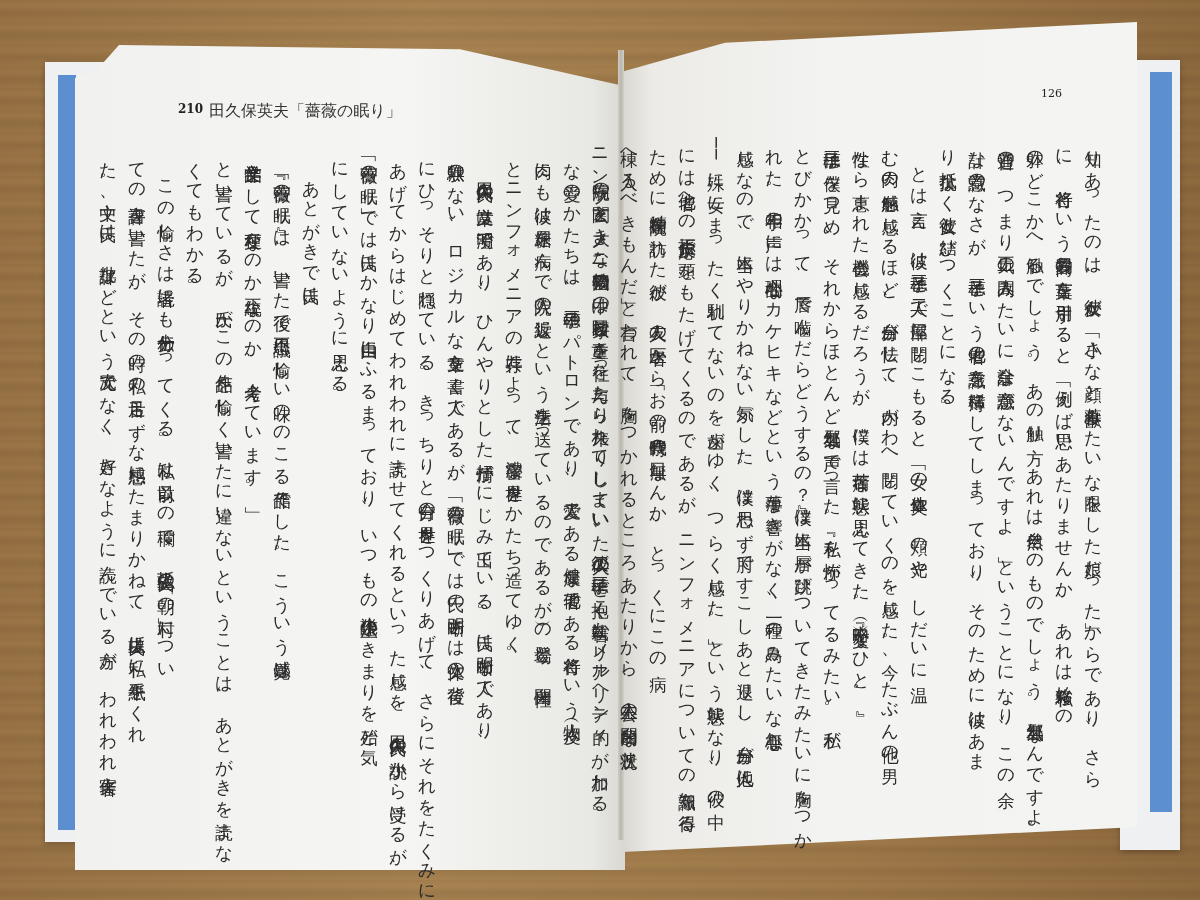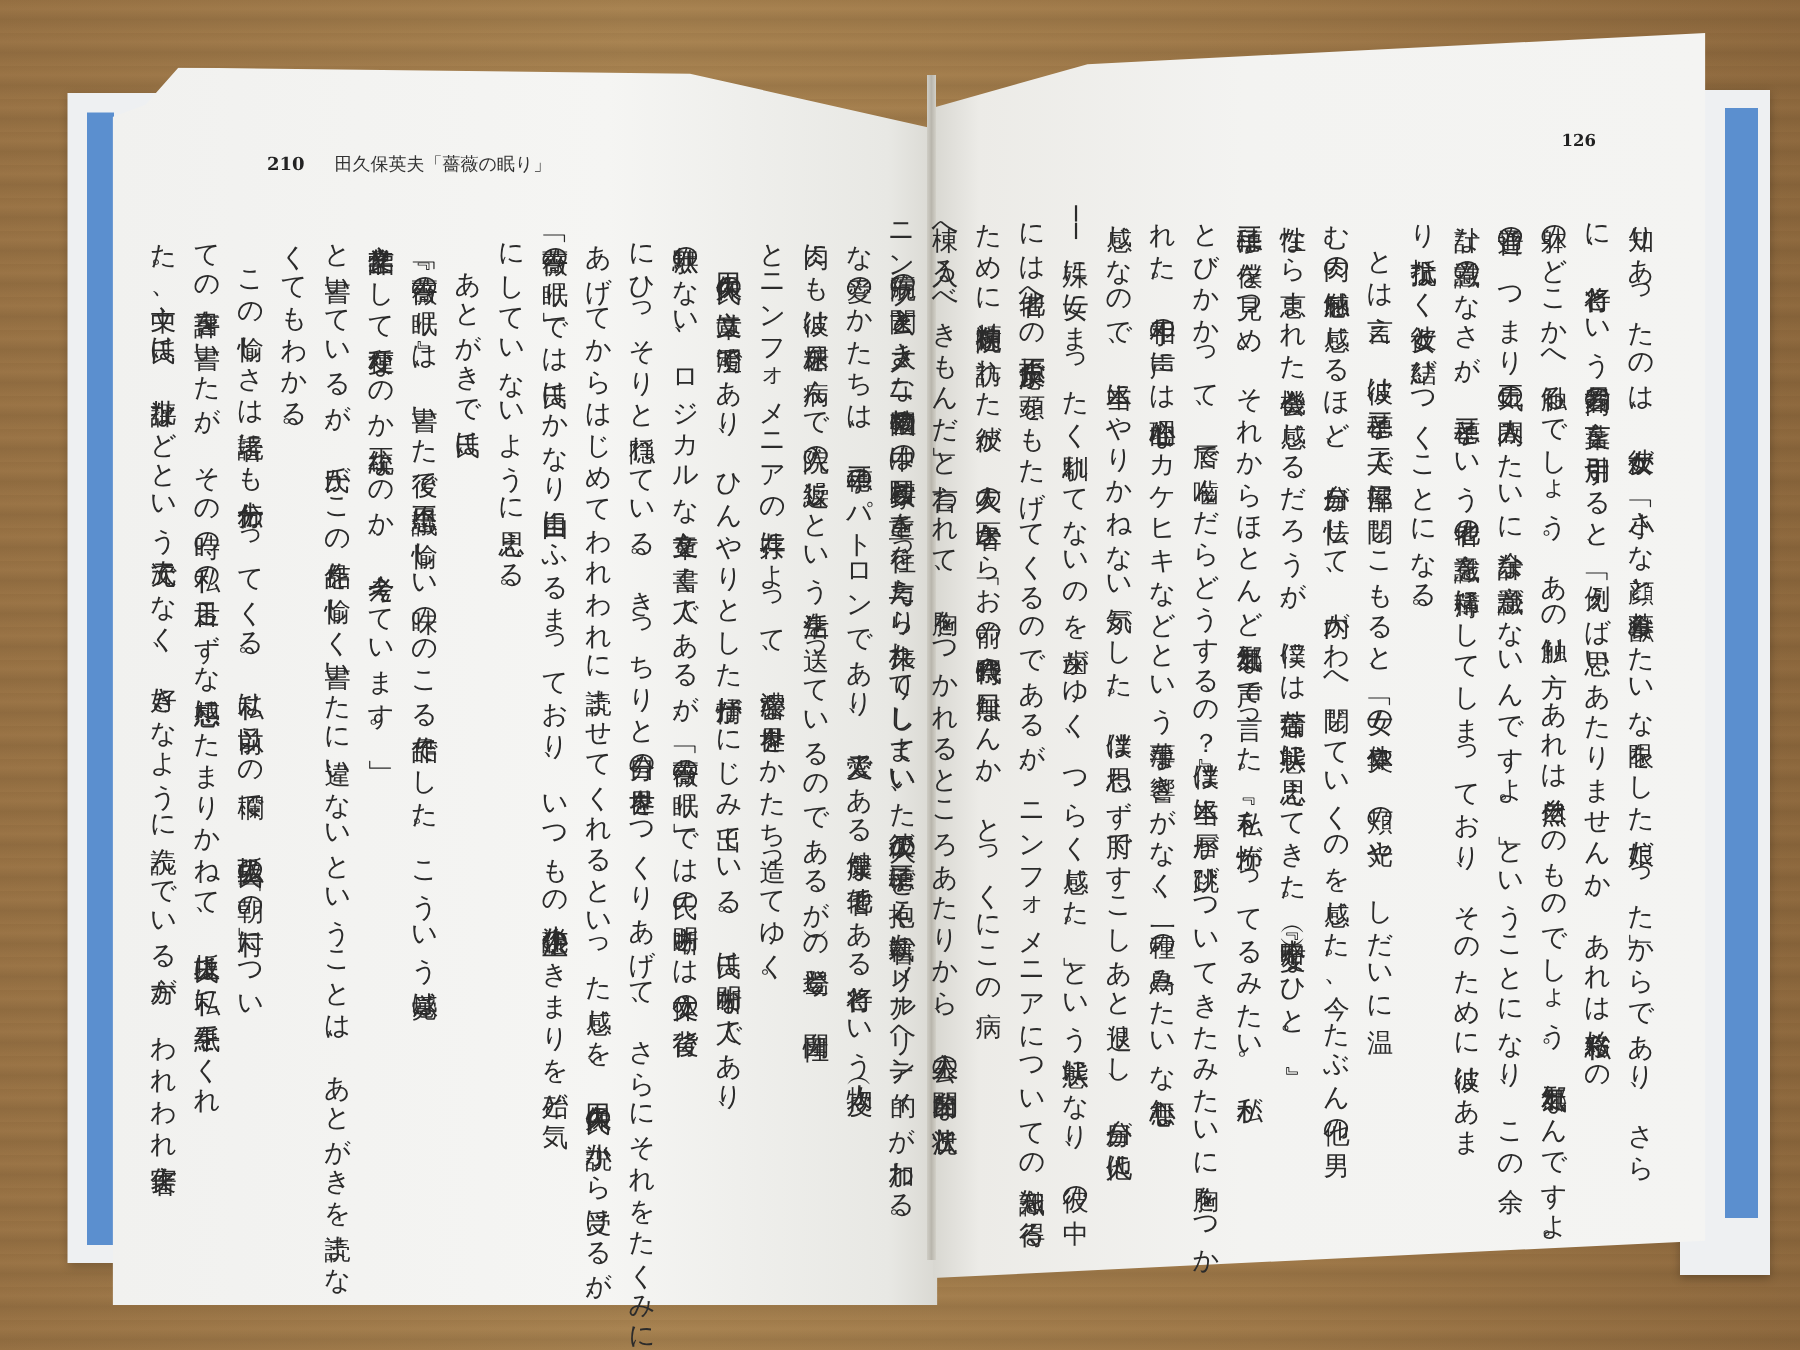--- a/index.html
+++ b/index.html
@@ -34,22 +34,22 @@
       clip-path: polygon(0% 6%, 20% 2.5%, 100% 0%, 100% 97%, 0% 100%);
     }
     .gutter { position: absolute; left: 618px; top: 50px; width: 6px; height: 790px; background: linear-gradient(90deg, #cfcdc5, #b9b6ad, #d2d0c8); }
 
     
     .folio {
       position: absolute; font-size: 12px; color: #222; font-weight: bold;
       font-family: "DejaVu Serif", serif;
     }
     .folio-left { left: 178px; top: 102px; }
-    .folio-right { left: 1041px; top: 87px; font-weight: bold; font-size: 11px; }
-    .running-title { position: absolute; left: 223px; top: 101px; font-size: 12px; color: #333; }
+    .folio-right { left: 1041px; top: 87px; font-weight: normal; font-size: 11px; }
+    .running-title { position: absolute; left: 209px; top: 101px; font-size: 16px; color: #333; }
 
     
     .text-block {
       position: absolute;
       writing-mode: vertical-rl;
       font-family: "DejaVu Sans", "Liberation Sans", sans-serif;
       font-size: 17.5px;
       line-height: 29px;
       color: #2b2b2b;
       letter-spacing: 1.2px;

